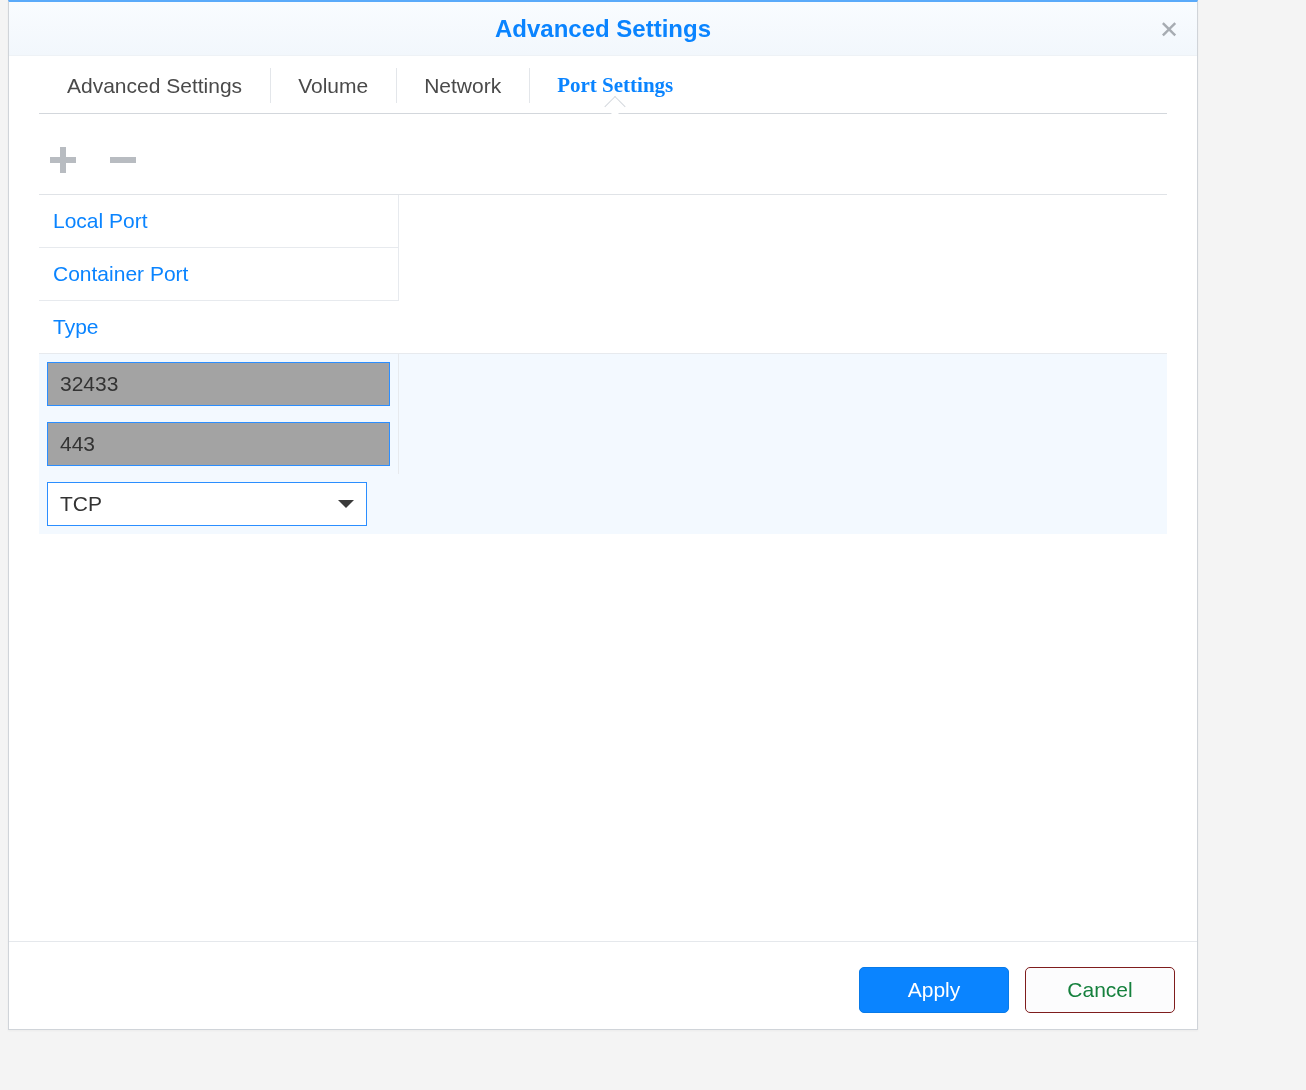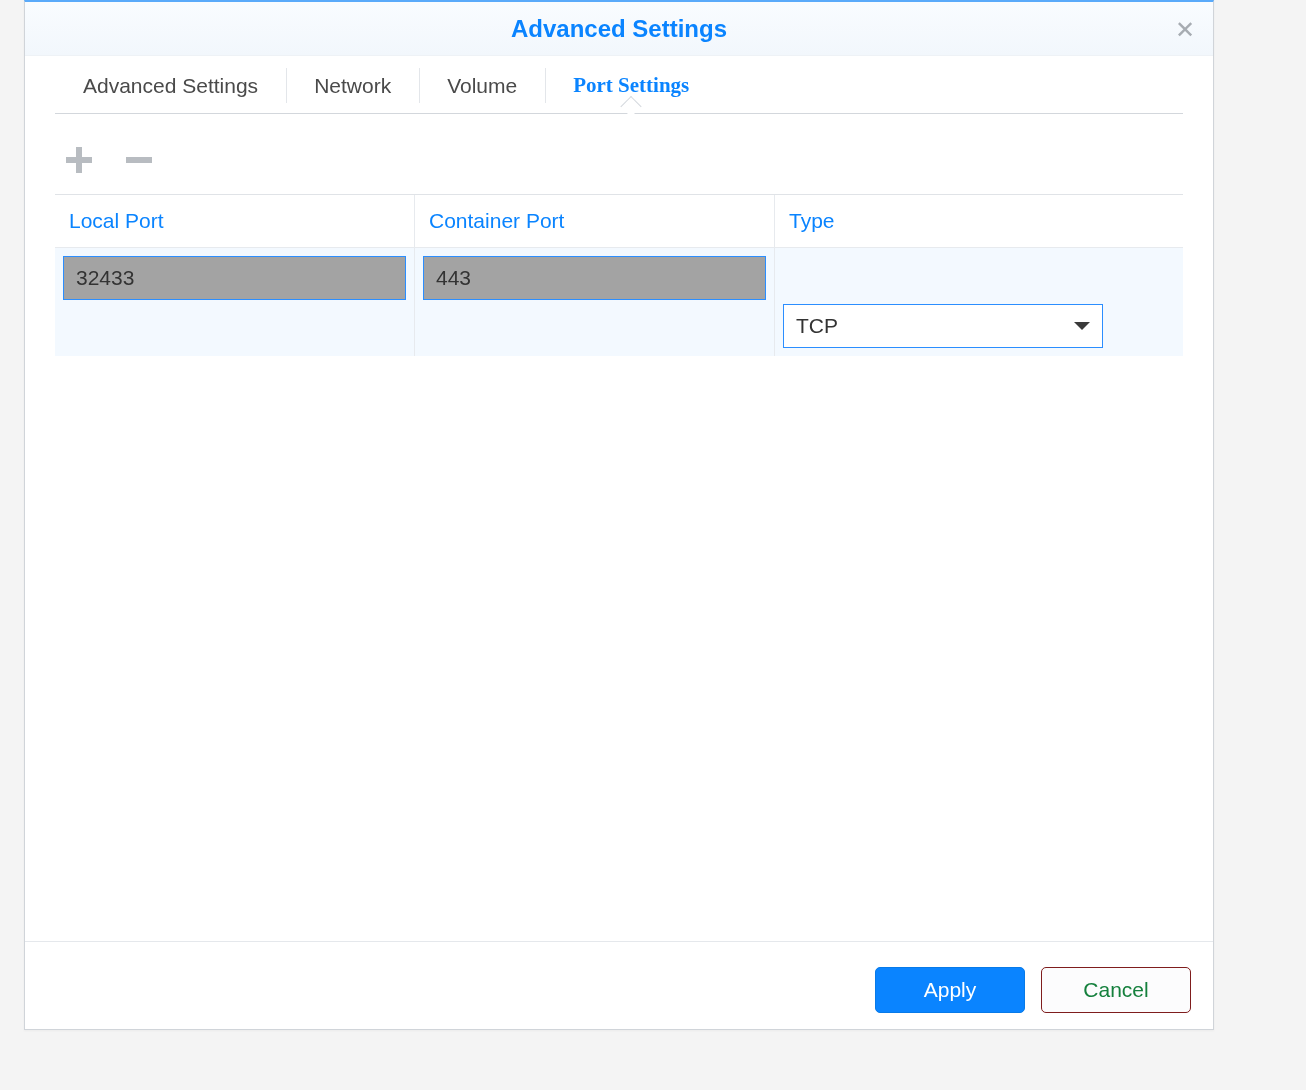--- a/index.html
+++ b/index.html
@@ -9,21 +9,21 @@
     }
     body {
       font-family: -apple-system, BlinkMacSystemFont, "Segoe UI", Arial, sans-serif;
       background: #f4f4f4;
       width: 1306px;
       height: 1090px;
       position: relative;
     }
     .dialog {
       position: absolute;
-      left: 24px;
+      left: 8px;
       top: 0;
       width: 1190px;
       height: 1030px;
       background: #fff;
       border: 1px solid #d0d4d9;
       border-top: 2px solid #5aaafa;
       display: flex;
       flex-direction: column;
       box-shadow: 0 1px 2px rgba(0,0,0,0.04);
     }
@@ -114,20 +114,21 @@
       align-items: center;
       justify-content: center;
       cursor: pointer;
     }
     .plus-icon svg, .minus-icon svg { display:block; }
     .table {
       border-top: 1px solid #e0e3e7;
     }
     .thead, .trow {
       display: flex;
+      flex-direction: column;
     }
     .th, .td {
       padding: 14px 14px;
       font-size: 21px;
       text-align: left;
       border-right: 1px solid #e7eaee;
     }
     .th:last-child, .td:last-child {
       border-right: none;
     }
@@ -160,21 +161,20 @@
       height: 44px;
       border: 1px solid #2b8eff;
       background: #fff;
       display: flex;
       align-items: center;
       justify-content: space-between;
       padding: 0 12px;
       font-size: 21px;
       color: #333;
       cursor: pointer;
-      margin-top: 48px;
     }
     .caret {
       width: 0; height: 0;
       border-left: 8px solid transparent;
       border-right: 8px solid transparent;
       border-top: 8px solid #3a3a3a;
     }
     .footer {
       border-top: 1px solid #e5e8ec;
       padding: 16px 22px;
@@ -213,24 +213,24 @@
     <div class="titlebar-title">Advanced Settings</div>
     <div class="close-icon">✕</div>
   </div>
 
   <div class="tabs-wrap">
     <div class="tabs">
       <div class="tab">
           <span>Advanced Settings</span>
         </div>
       <div class="tab">
+          <span>Volume</span>
+        </div>
+      <div class="tab">
           <span>Network</span>
-        </div>
-      <div class="tab">
-          <span>Volume</span>
         </div>
       <div class="tab active">
           <span>Port Settings</span>
         </div>
     </div>
   </div>
 
   <div class="content">
 
     <div class="toolbar">

